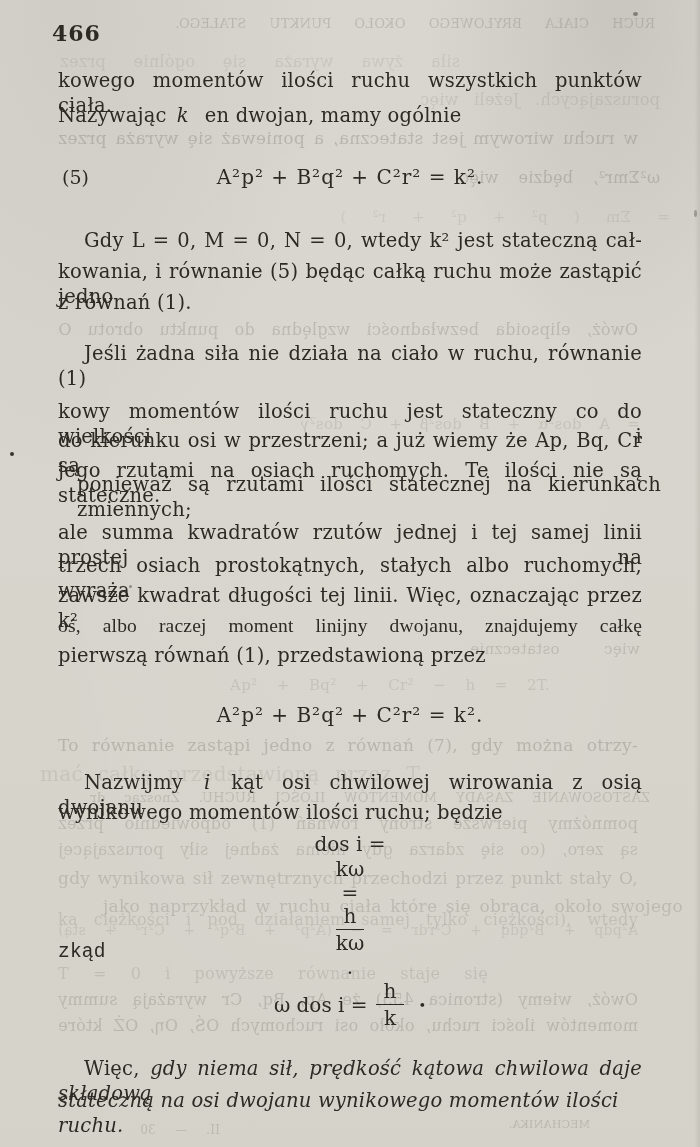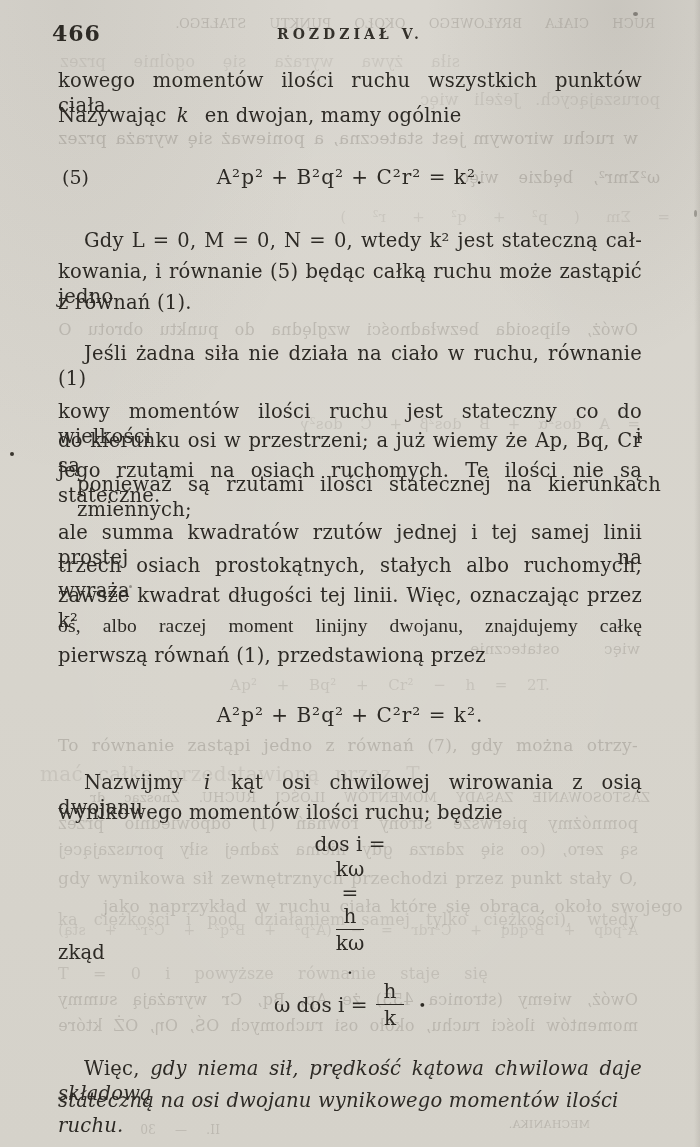--- a/index.html
+++ b/index.html
@@ -84,21 +84,20 @@
       <div class="artifact mir" style="left: 475px; top: 1118px; width: 115px; white-space: normal; font-size: 11px; opacity: 0.3;">MECHANIKA.</div>
       <div class="artifact mir" style="left: 140px; top: 1123px; width: 80px; white-space: normal; font-size: 12px; opacity: 0.28;">II. — 30</div>
     </div>
 
   <div class="speck" style="left:10px;top:452px;width:4px;height:4px;"></div>
   <div class="speck" style="left:633px;top:12px;width:5px;height:4px;opacity:.5;"></div>
   <div class="speck" style="left:694px;top:210px;width:3px;height:7px;opacity:.35;"></div>
   <div class="speck" style="left:129px;top:585px;width:3px;height:3px;opacity:.45;"></div>
 
   <div class="pagenum">466</div>
-  <div class="runhead">ROZDZIAŁ V.</div>
 
   <div class="bl" style="top:68px;">kowego momentów ilości ruchu wszystkich punktów ciała.</div>
   <div class="bl left" style="top:91px;margin-top:12px;"><span>Nazywając</span><span class="gapvar">k</span><span>en dwojan, mamy ogólnie</span></div>
 
   <div class="eqrow" style="top:160px;height:34px;">
     <span class="eqnum">(5)</span>
     <span class="formula">A²p² + B²q² + C²r² = k².</span>
   </div>
 
   <div class="bl indent" style="top:228px;">Gdy L = 0, M = 0, N = 0, wtedy k² jest stateczną cał-</div>
@@ -129,21 +128,21 @@
       <span class="den">kω</span>
     </span>
     <span>=</span>
     <span class="frac">
       <span class="num">h</span>
       <span class="den">kω</span>
     </span>
     <span>.</span>
   </div>
 
-  <div class="bl left" style="top:940px;">zkąd</div>
+  <div class="bl left" style="top:940px;font-family:Liberation Mono, monospace;">zkąd</div>
 
   <div class="eqrow" style="top:977px;height:56px;">
     <span>ω dos i =</span>
     <span class="frac">
       <span class="num">h</span>
       <span class="den">k</span>
     </span>
     <span class="eqdot">•</span>
   </div>
 

